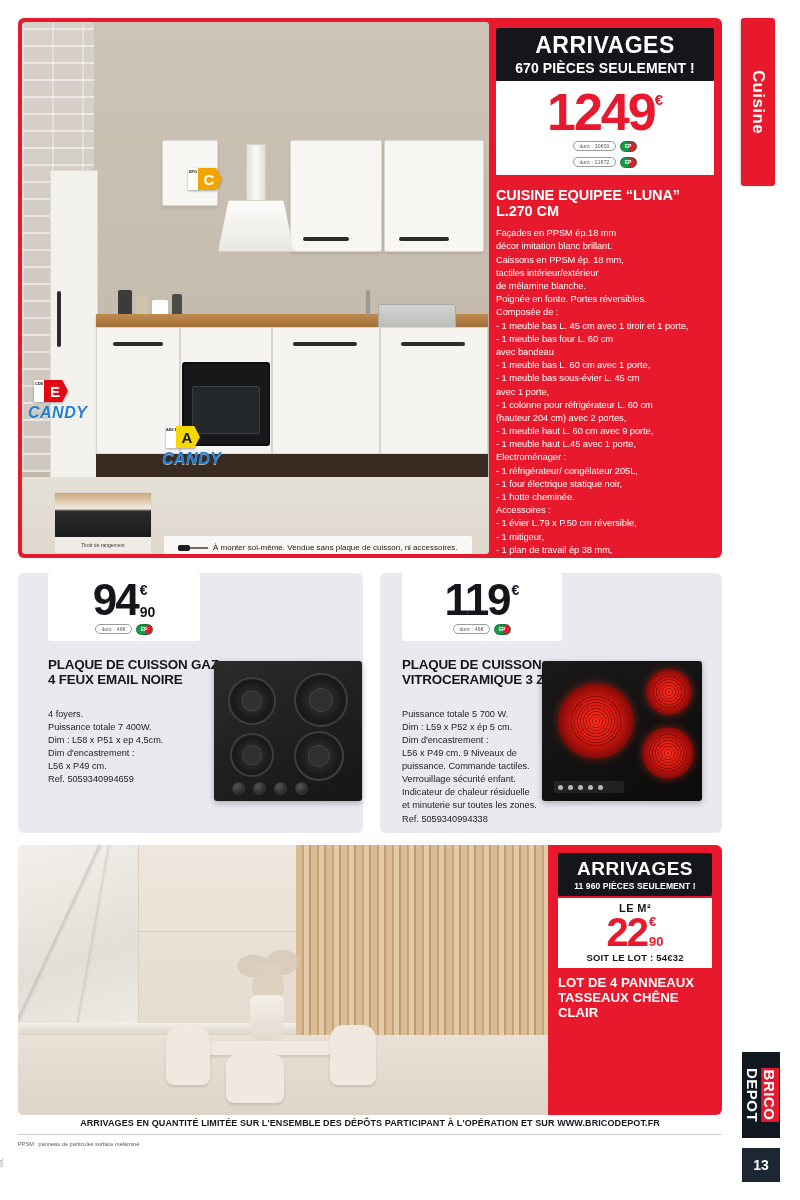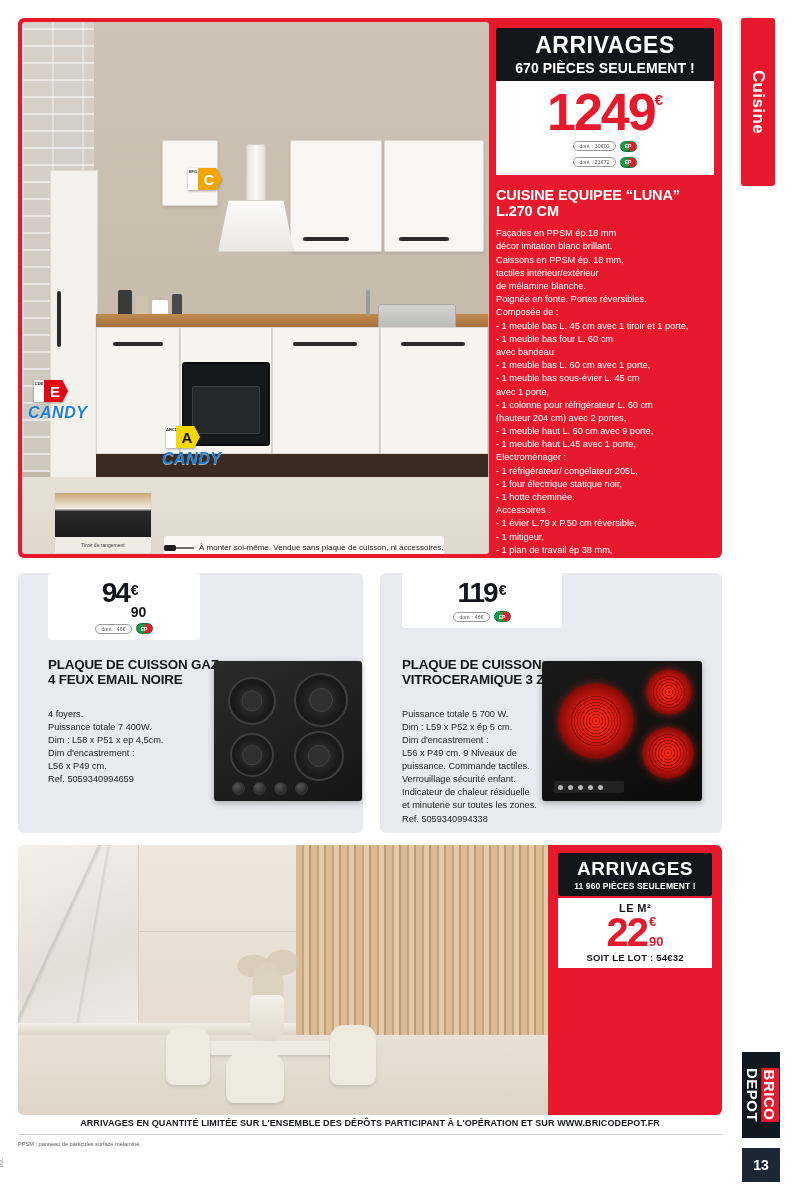--- a/index.html
+++ b/index.html
@@ -165,21 +165,21 @@
     background: linear-gradient(180deg,#c9a777 0%, #f2ece3 34%, #2a2a2a 40%, #1b1b1b 100%);
   }
   .inset-thumb .it-cap {
     position:absolute; left:0; right:0; bottom:0; height:16px;
     font-size:5px; color:#3a3a3a; text-align:center; line-height:16px;
     background:#efece6;
   }
   .assembly-note {
     position:absolute; left:142px; top:514px; height:23px;
     display:flex; align-items:center; gap:5px;
-    background:rgba(255,255,255,.78); padding:0 0; border-radius:2px;
+    background:rgba(255,255,255,.78); padding:0 14px; border-radius:2px;
   }
   .assembly-note .screwdriver {
     width:30px; height:6px; position:relative; flex:none;
   }
   .assembly-note .screwdriver::before {
     content:""; position:absolute; left:0; top:0; width:12px; height:6px;
     background:#1d1d1d; border-radius:2px;
   }
   .assembly-note .screwdriver::after {
     content:""; position:absolute; left:12px; top:2px; width:18px; height:2px;
@@ -246,21 +246,21 @@
   .card-price {
     position:absolute; top:0; background:#fff; border-radius:3px;
     padding:8px 10px 6px; text-align:center;
   }
   .card-a .card-price { left:30px; width:152px; }
   .card-b .card-price { left:22px; width:160px; }
   .card-price .cp-main {
     display:flex; align-items:flex-start; justify-content:center;
     color:#14161c; font-weight:bold; line-height:.86;
   }
-  .cp-int { font-size:28px; letter-spacing:-2px;text-align:center; }
+  .cp-int { font-size:44px; letter-spacing:-2px;text-align:center; }
   .cp-sup { display:flex; flex-direction:column; align-items:flex-start;
     margin-left:2px; margin-top:3px; }
   .cp-eur { font-size:14px; font-weight:bold; }
   .cp-cts { font-size:14px; font-weight:bold; margin-top:10px; }
   .card-title {
     position:absolute; font-weight:bold; font-size:13.4px; line-height:1.12;
     color:#14161c; letter-spacing:-.2px;
   }
   .card-desc {
     position:absolute; font-size:9.2px; line-height:1.42; color:#1c1c1c;
@@ -666,20 +666,21 @@
         <div class="price-main">
           <span class="pm-int">22</span>
           <span class="pm-sup">
             <span class="pm-eur2">€</span>
             <span class="pm-cts">90</span>
           </span>
         </div>
         <div class="bot-lot">SOIT LE LOT : 54€32</div>
       </div>
 
+      <div class="bot-title">LOT DE 4 PANNEAUX TASSEAUX CHÊNE CLAIR</div>
     </div>
   </div>
 
   <div class="footer-note">ARRIVAGES EN QUANTITÉ LIMITÉE SUR L'ENSEMBLE DES DÉPÔTS PARTICIPANT À L'OPÉRATION ET SUR WWW.BRICODEPOT.FR</div>
   <div class="footer-rule"></div>
   <div class="footer-fine">PPSM : panneau de particules surface mélaminé.</div>
   <div class="edge-code">D9C</div>
 
   <div class="brand-logo">
     <div class="brand-inner">

